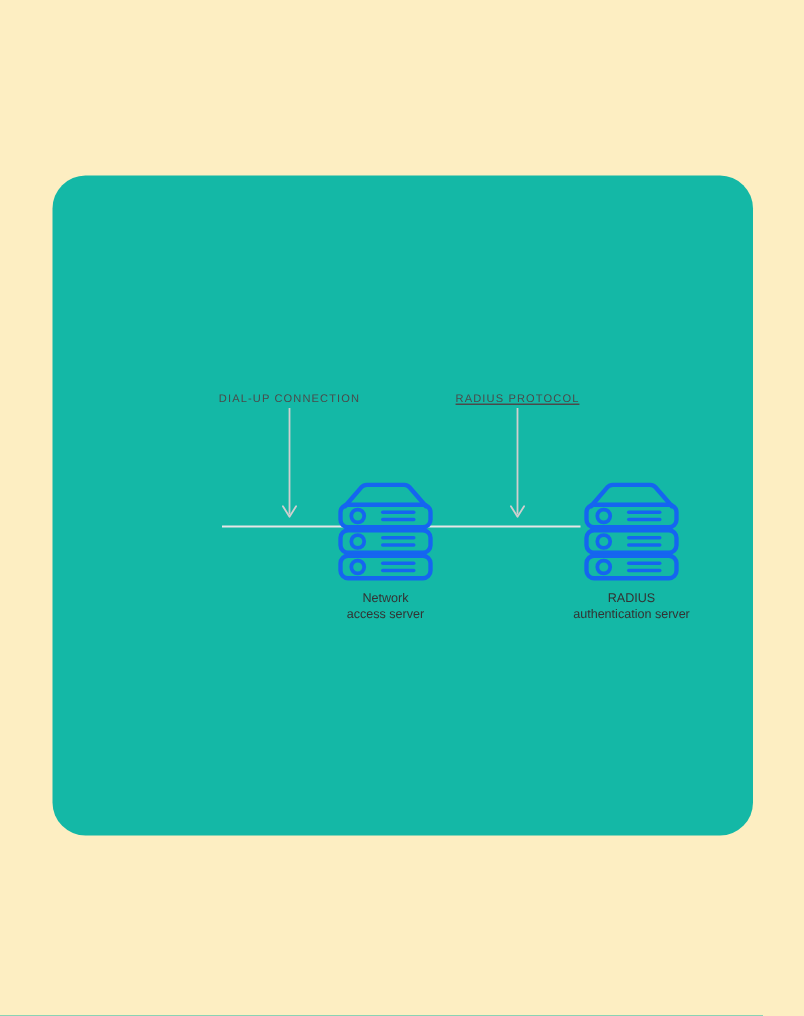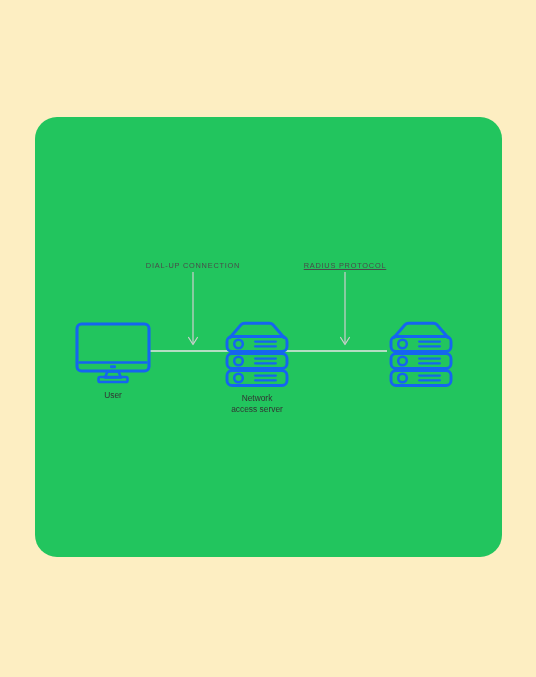--- a/index.html
+++ b/index.html
@@ -17,21 +17,21 @@
     position: relative;
     width: 536px;
     height: 677px;
   }
   #card {
     position: absolute;
     left: 35px;
     top: 117px;
     width: 467px;
     height: 440px;
-    background: #22c55e;
+    background: #14b8a6;
     border-radius: 22px;
   }
   .diagram {
     position: absolute;
     left: 0;
     top: 0;
     width: 467px;
     height: 440px;
   }
   
@@ -82,37 +82,20 @@
         <g>
           <line x1="310" y1="155" x2="310" y2="226" stroke="#cfcfcf" stroke-width="1.2"></line>
           <path d="M 305.6 220.5 L 310 227.5 L 314.4 220.5" fill="none" stroke="#cfcfcf" stroke-width="1.2" stroke-linecap="round" stroke-linejoin="round"></path>
         </g>
       </svg>
 
       <div class="callout-label" style="left:158px; top:144px;">DIAL-UP CONNECTION</div>
 
       <div class="callout-label" style="left:310px; top:144px;text-decoration:underline;">RADIUS PROTOCOL</div>
 
-      <div class="node" style="left:40px; top:205px;">
-        <svg width="76" height="62" viewBox="0 0 76 62">
-
-          <rect x="2" y="2" width="72" height="47" rx="4.5" ry="4.5" fill="none" stroke="#1565f0" stroke-width="3.1"></rect>
-
-          <line x1="3.5" y1="40.5" x2="72.5" y2="40.5" stroke="#1565f0" stroke-width="2.4"></line>
-
-          <rect x="35" y="43.2" width="6" height="3" rx="1" ry="1" fill="#1565f0"></rect>
-
-          <path d="M 30 55.5 L 32.5 49.5 L 43.5 49.5 L 46 55.5 Z" fill="none" stroke="#1565f0" stroke-width="2.6" stroke-linejoin="round"></path>
-
-          <rect x="23.5" y="55" width="29" height="5" rx="1.6" ry="1.6" fill="none" stroke="#1565f0" stroke-width="2.6"></rect>
-        </svg>
-        <div class="node-label" style="left:38px; top:68px;">
-          <div>User</div>
-        </div>
-      </div>
 
       <div class="node" style="left:188px; top:204px;">
         <svg width="68" height="66" viewBox="0 0 68 66">
 
           <path d="M 7 16.5 L 18 3.8 Q 19.4 2.2 21.6 2.2 L 46.4 2.2 Q 48.6 2.2 50 3.8 L 61 16.5" fill="none" stroke="#1565f0" stroke-width="2.9" stroke-linecap="round" stroke-linejoin="round"></path>
 
           <g>
             <rect x="4" y="15.5" width="60" height="15" rx="5" ry="5" fill="none" stroke="#1565f0" stroke-width="2.9"></rect>
             <circle cx="15.5" cy="23" r="4.3" fill="none" stroke="#1565f0" stroke-width="2.5"></circle>
             <rect x="31" y="19.4" width="23" height="2.3" rx="1.15" fill="#1565f0"></rect>
@@ -154,17 +137,21 @@
             <rect x="31" y="36.4" width="23" height="2.3" rx="1.15" fill="#1565f0"></rect>
             <rect x="31" y="41.2" width="23" height="2.3" rx="1.15" fill="#1565f0"></rect>
           </g>
           <g>
             <rect x="4" y="49.5" width="60" height="15" rx="5" ry="5" fill="none" stroke="#1565f0" stroke-width="2.9"></rect>
             <circle cx="15.5" cy="57" r="4.3" fill="none" stroke="#1565f0" stroke-width="2.5"></circle>
             <rect x="31" y="53.4" width="23" height="2.3" rx="1.15" fill="#1565f0"></rect>
             <rect x="31" y="58.2" width="23" height="2.3" rx="1.15" fill="#1565f0"></rect>
           </g>
         </svg>
+        <div class="node-label" style="left:34px; top:72px;">
+          <div>RADIUS</div>
+          <div>authentication server</div>
+        </div>
       </div>
 
     </div>
   </div>
 </div>
 
 </body></html>

